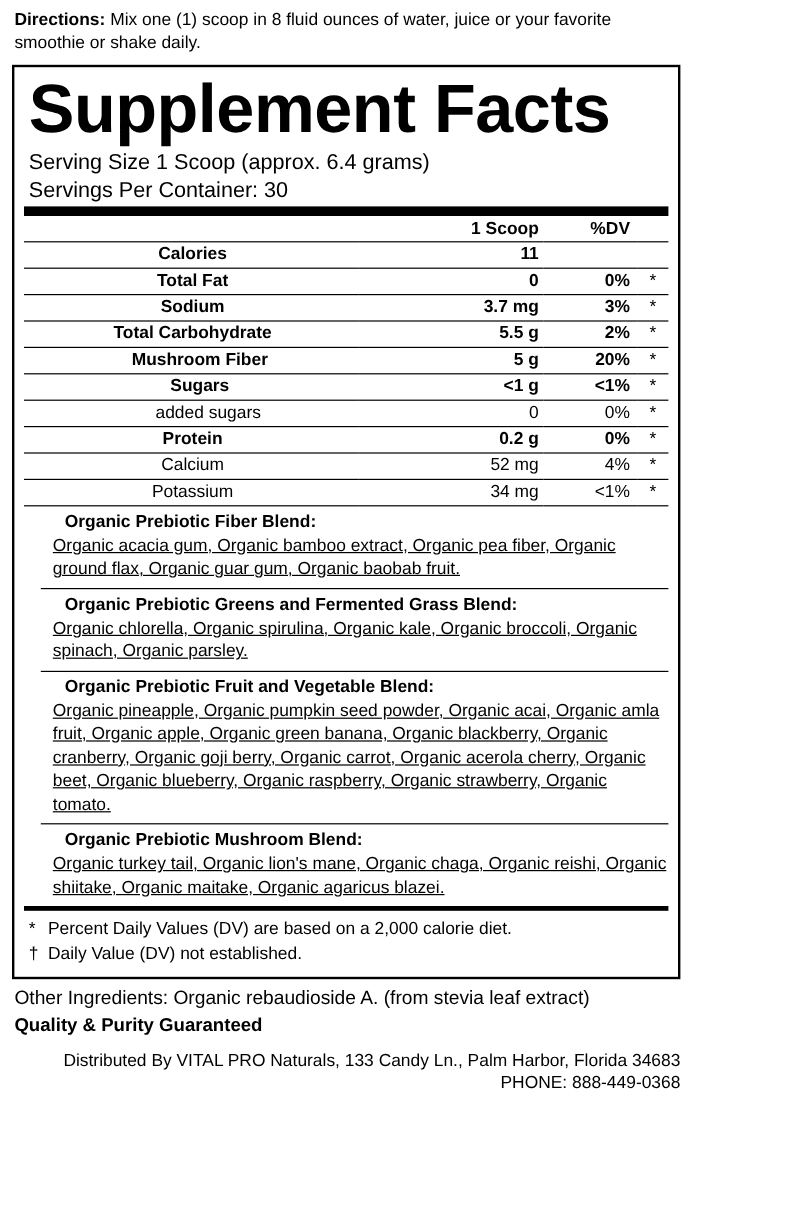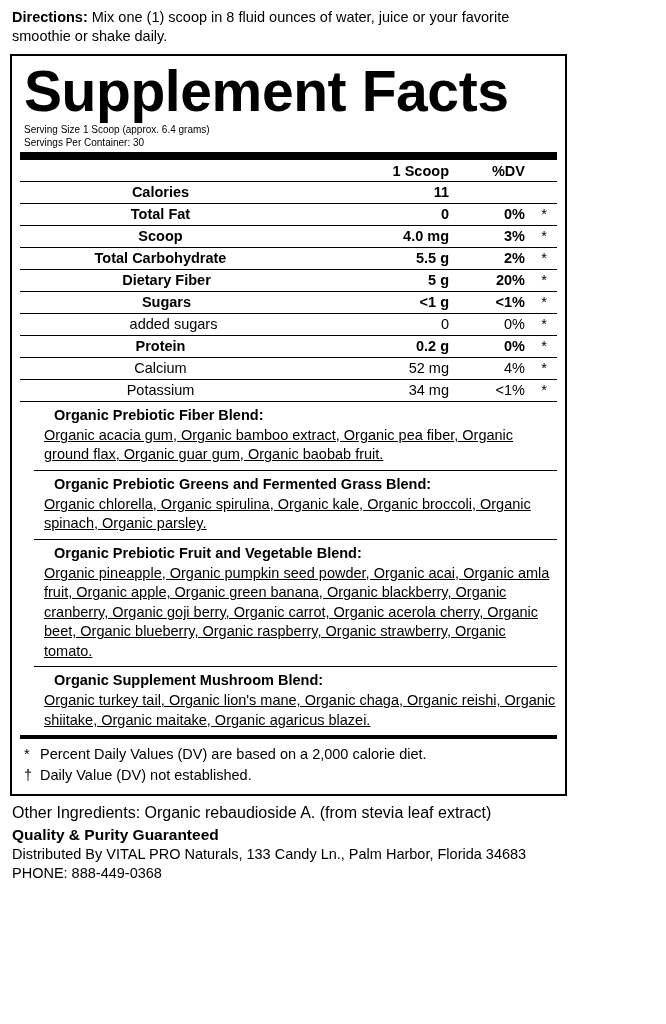--- a/index.html
+++ b/index.html
@@ -42,21 +42,21 @@
   .sf-title {
     font-size: 57px;
     font-weight: bold;
     letter-spacing: -0.4px;
     line-height: 1.02;
     margin: 2px 0 4px 4px;
     white-space: nowrap;
   }
 
   .serving-lines {
-    font-size: 10px;
+    font-size: 18px;
     line-height: 1.25;
     margin: 0 0 3px 4px;
   }
 
   .rule-thick {
     border-bottom: 8px solid #000;
     margin: 2px 0 0 0;
   }
   .rule-med {
     border-bottom: 4px solid #000;
@@ -125,26 +125,27 @@
 
   
   .other {
     font-size: 16px;
     line-height: 1.3;
     margin: 7px 0 3px 2px;
   }
   .guarantee {
     font-size: 15.5px;
     font-weight: bold;
-    margin: 0 0 1px 2px;
+    margin: 0 0 11px 2px;
   }
   .distrib, .phone {
     font-size: 14.5px;
     line-height: 1.3;
     margin-left: 2px;
+    text-align: right;
   }
 </style>
 </head>
 <body>
 
 <div class="page">
 
   <p class="directions">
     <span class="lbl">Directions:</span>
     <span>Mix one (1) scoop in 8 fluid ounces of water, juice or your favorite smoothie or shake daily.</span>
@@ -175,33 +176,33 @@
             <td class="col-dv bold"></td>
             <td class="col-ast"></td>
           </tr>
           <tr class="line">
             <td class="col-name bold">Total Fat</td>
             <td class="col-amt bold">0</td>
             <td class="col-dv bold">0%</td>
             <td class="col-ast">*</td>
           </tr>
           <tr class="line">
-            <td class="col-name bold">Scoop</td>
-            <td class="col-amt bold">4.0 mg</td>
+            <td class="col-name bold">Sodium</td>
+            <td class="col-amt bold">3.7 mg</td>
             <td class="col-dv bold">3%</td>
             <td class="col-ast">*</td>
           </tr>
           <tr class="line">
             <td class="col-name bold">Total Carbohydrate</td>
             <td class="col-amt bold">5.5 g</td>
             <td class="col-dv bold">2%</td>
             <td class="col-ast">*</td>
           </tr>
           <tr class="line">
-            <td class="col-name ind1 bold">Dietary Fiber</td>
+            <td class="col-name ind1 bold">Mushroom Fiber</td>
             <td class="col-amt bold">5 g</td>
             <td class="col-dv bold">20%</td>
             <td class="col-ast">*</td>
           </tr>
           <tr class="line">
             <td class="col-name ind1 bold">Sugars</td>
             <td class="col-amt bold">&lt;1 g</td>
             <td class="col-dv bold">&lt;1%</td>
             <td class="col-ast">*</td>
           </tr>
@@ -239,21 +240,21 @@
         </div>
         <div class="blend">
           <div class="blend-title">Organic Prebiotic Greens and Fermented Grass Blend:</div>
           <div class="blend-body">Organic chlorella, Organic spirulina, Organic kale, Organic broccoli, Organic spinach, Organic parsley.</div>
         </div>
         <div class="blend">
           <div class="blend-title">Organic Prebiotic Fruit and Vegetable Blend:</div>
           <div class="blend-body">Organic pineapple, Organic pumpkin seed powder, Organic acai, Organic amla fruit, Organic apple, Organic green banana, Organic blackberry, Organic cranberry, Organic goji berry, Organic carrot, Organic acerola cherry, Organic beet, Organic blueberry, Organic raspberry, Organic strawberry, Organic tomato.</div>
         </div>
         <div class="blend">
-          <div class="blend-title">Organic Supplement Mushroom Blend:</div>
+          <div class="blend-title">Organic Prebiotic Mushroom Blend:</div>
           <div class="blend-body">Organic turkey tail, Organic lion's mane, Organic chaga, Organic reishi, Organic shiitake, Organic maitake, Organic agaricus blazei.</div>
         </div>
       </div>
 
     <div class="rule-med"></div>
 
     <div class="footnotes" id="footnote-container">
         <div>
           <span class="fn-mark">*</span>
           <span>Percent Daily Values (DV) are based on a 2,000 calorie diet.</span>

